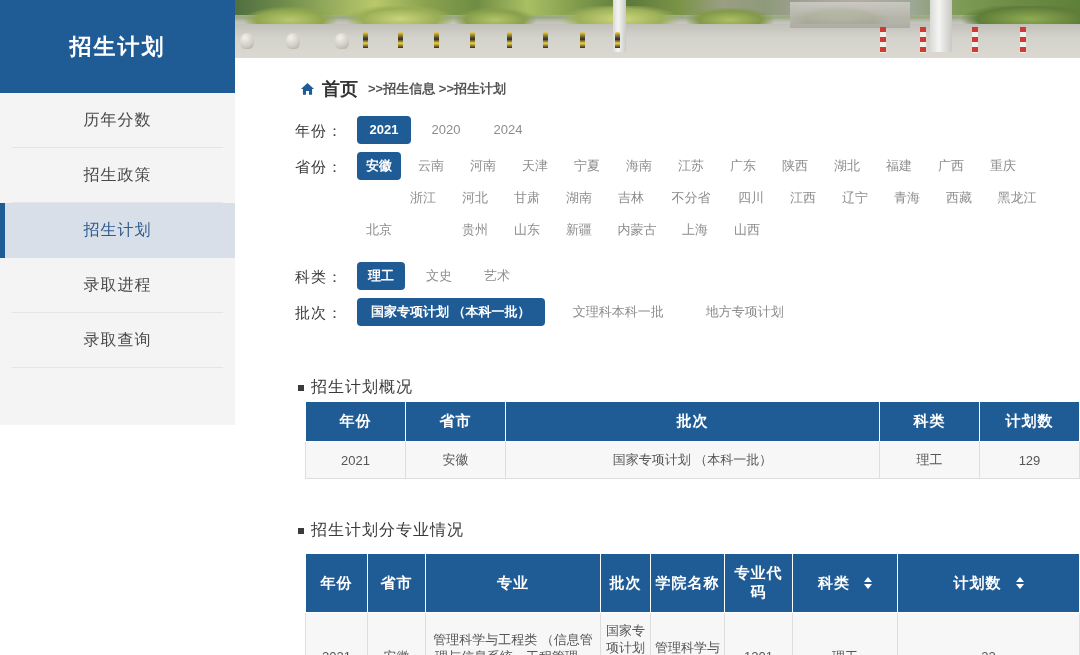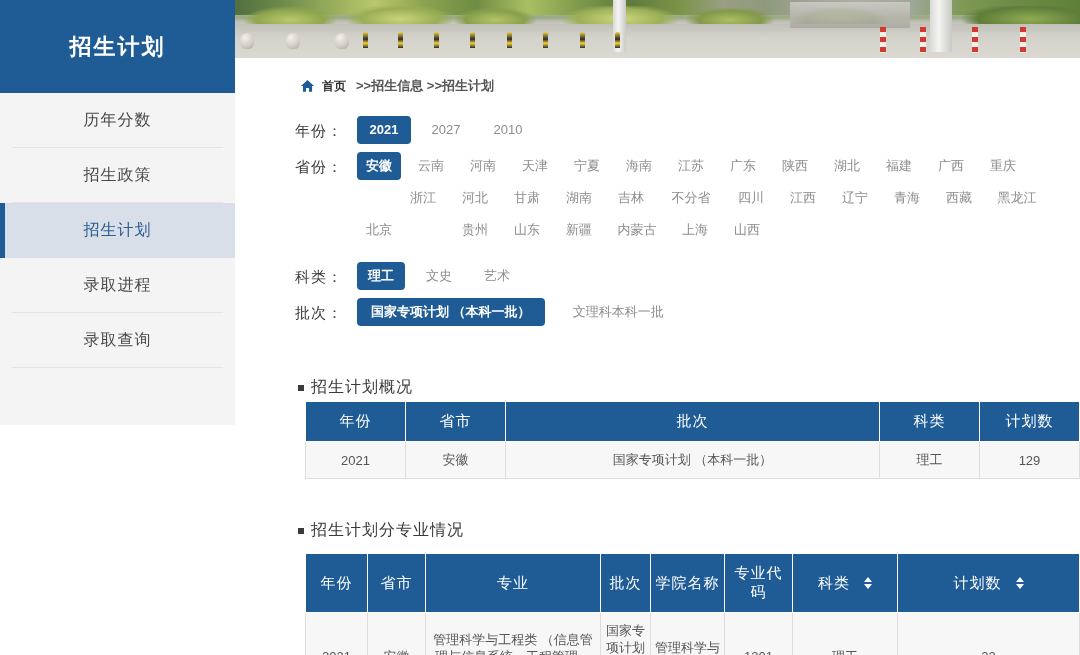--- a/index.html
+++ b/index.html
@@ -102,21 +102,21 @@
 
   
   .main { position: absolute; left: 235px; top: 58px; width: 845px; }
 
   .breadcrumb {
     position: absolute; left: 65px; top: 19px;
     display: flex; align-items: center;
     font-size: 14px; color: #555; white-space: nowrap;
   }
   .home-ico { display: inline-block; margin-right: 7px; line-height: 0; }
-  .crumb-home { color: #333; font-weight: bold; margin-right: 10px; font-size: 12px; }
+  .crumb-home { color: #333; font-weight: bold; margin-right: 10px; font-size: 18px; }
   .crumb-rest { color: #555; font-size: 13px; font-weight: bold; }
 
   
   .filters { position: absolute; left: 60px; top: 58px; width: 790px; }
   .frow { display: flex; align-items: flex-start; margin-bottom: 0; }
   .flabel {
     width: 62px; flex: 0 0 62px;
     font-size: 15px; color: #3b3b3b; padding-top: 6px; letter-spacing: 1px;
   }
   .fopts { flex: 1; display: flex; flex-wrap: wrap; }
@@ -152,21 +152,21 @@
   }
   .t1-title { top: 310px; margin-top: 9px; }
   .t2-title { top: 462px; font-family: Liberation Serif, serif; }
 
   
   table.dt {
     position: absolute; left: 70px; border-collapse: collapse;
     width: 775px; background: #ffffff;
   }
   table.dt th {
-    background: #1f5c96; color: #ffffff; font-size: 15px; font-weight: normal;
+    background: #1f5c96; color: #ffffff; font-size: 15px; font-weight: bold;
     border: 1px solid #ffffff; padding: 10px 4px; letter-spacing: 1px;
   }
   table.dt td {
     background: #f7f7f7; color: #555; font-size: 13px;
     border: 1px solid #dedede; padding: 9px 4px; text-align: center;
   }
   .t1 { top: 343px; }
   .t2 { top: 495px; }
   .t2 th { font-size: 14px; padding: 9px 2px; }
   .t2 td { font-size: 12px; padding: 5px 2px; line-height: 17px; }
@@ -238,22 +238,22 @@
       <span class="crumb-home">首页</span>
       <span class="crumb-rest">&gt;&gt;招生信息 &gt;&gt;招生计划</span>
     </div>
 
     <div class="filters">
 
       <div class="frow r-year">
         <div class="flabel">年份：</div>
         <div class="fopts year-opts">
           <div class="chip sel">2021</div>
-          <div class="chip">2027</div>
-          <div class="chip">2010</div>
+          <div class="chip">2020</div>
+          <div class="chip">2024</div>
         </div>
       </div>
 
       <div class="frow r-prov">
         <div class="flabel">省份：</div>
         <div class="fopts prov-opts">
           <div class="chip sel">安徽</div>
           <div class="chip">云南</div>
           <div class="chip">河南</div>
           <div class="chip">天津</div>
@@ -297,20 +297,21 @@
           <div class="chip">文史</div>
           <div class="chip">艺术</div>
         </div>
       </div>
 
       <div class="frow r-batch">
         <div class="flabel">批次：</div>
         <div class="fopts batch-opts">
           <div class="chip sel">国家专项计划 （本科一批）</div>
           <div class="chip">文理科本科一批</div>
+          <div class="chip">地方专项计划</div>
         </div>
       </div>
     </div>
 
     <div class="sect-title t1-title">
       <span class="sq"></span>
       <span>招生计划概况</span>
     </div>
 
     <table class="dt t1">

